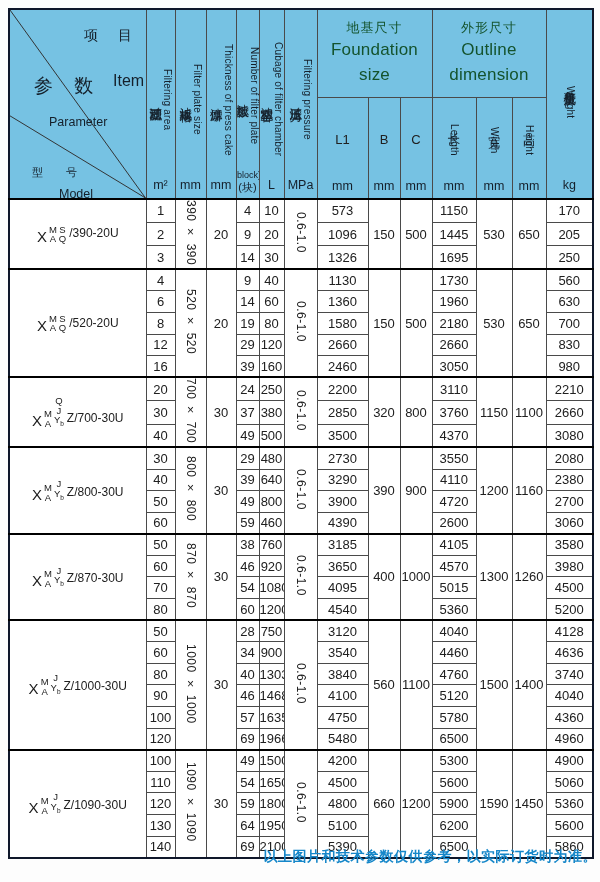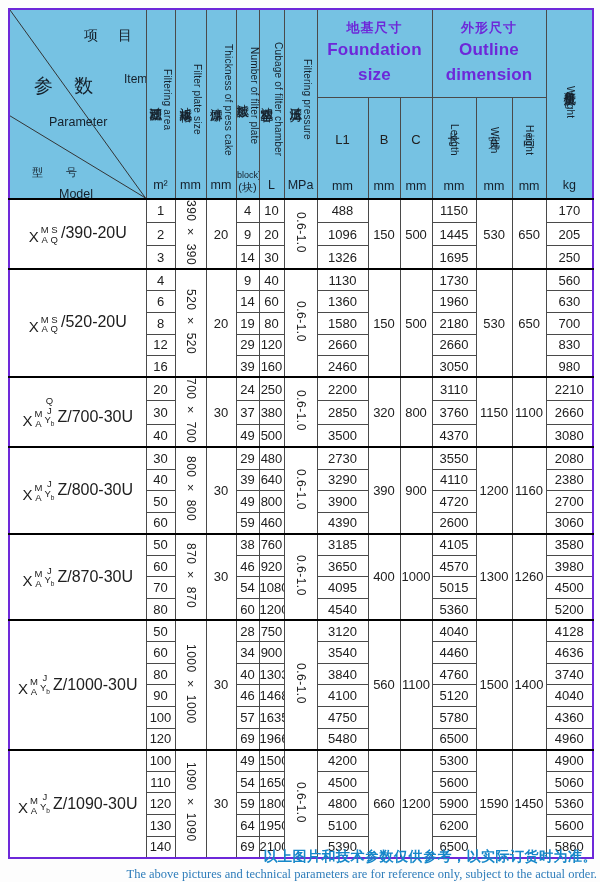--- a/index.html
+++ b/index.html
@@ -1,63 +1,63 @@
 <!DOCTYPE html>
 <html><head>
 <meta charset="utf-8">
 <style>
   * { margin:0; padding:0; box-sizing:border-box; }
   html,body { width:600px; background:#fdfdfd; font-family:"Liberation Sans","DejaVu Sans",sans-serif; }
   .page { position:relative; width:600px; height:882px; background:#fdfdfd; overflow:hidden; }
 
-  table.spec { position:absolute; left:8px; top:8px; width:584px; border-collapse:collapse; table-layout:fixed; border:2px solid #6d28d9; }
+  table.spec { position:absolute; left:8px; top:8px; width:584px; border-collapse:collapse; table-layout:fixed; border:2px solid #0f172a; }
   td { border:1px solid #4a4a4a; text-align:center; vertical-align:middle; color:#202020; overflow:hidden; }
 
   
   thead td { background:#76c2e3; }
   tr.h1 { height:88px; }
   tr.h2 { height:102px; }
   .hcell { height:184px; display:flex; flex-direction:column; align-items:center; justify-content:space-between; padding:7px 0 3px; }
   .hcell2 { height:98px; display:flex; flex-direction:column; align-items:center; justify-content:space-between; padding:0 0 3px; }
   .vtext { writing-mode:vertical-lr; flex:1; line-height:1.05; }
   .vtext .cn { display:block; font-size:12.5px; letter-spacing:1px; color:#15202b; }
   .vtext .en { display:block; font-size:10px; letter-spacing:0.2px; padding-top:1px; color:#15202b; }
   .vcenter { text-align:center; }
   .onecol .cn, .onecol .en { display:inline; }
   .unit { font-size:12.5px; line-height:1.1; color:#15202b; }
   .unit .u2 { display:block; font-size:9px; }
   .unit .u3 { display:block; font-size:11px; }
-  .ghead { font-size:13px; color:#6d28d9; line-height:1.45; letter-spacing:1px;font-weight:bold; }
+  .ghead { font-size:13px; color:#14532d; line-height:1.45; letter-spacing:1px; }
   .ghead .gen { font-size:17px; letter-spacing:0.2px; display:block; }
   .subm { flex:1; display:flex; align-items:center; justify-content:center; font-size:13px; }
 
   
   td.corner { position:relative; padding:0; }
   .corner svg { position:absolute; left:0; top:0; width:100%; height:100%; }
   .clab { position:absolute; color:#15202b; white-space:nowrap; }
   .c-item-cn   { left:74px;  top:17px;  font-size:14px; letter-spacing:8px; }
-  .c-item-en   { left:114px; top:62px;  font-size:12px; }
+  .c-item-en   { left:103px; top:62px;  font-size:16px; }
   .c-param-cn  { left:24px;  top:63px;  font-size:19px; letter-spacing:8px; }
   .c-param-en  { left:39px;  top:105px; font-size:12.5px; }
   .c-model-cn  { left:22px;  top:155px; font-size:11px; letter-spacing:10px; }
   .c-model-en  { left:49px;  top:177px; font-size:12.5px; }
 
   
   tbody tr { height:21.6px; }
   tbody td { font-size:13px; background:#fff; }
   tr.gtop td { border-top:2px solid #000; }
   td.vcell { padding:0; }
   .vrot { writing-mode:vertical-rl; display:inline-block; font-size:12px; letter-spacing:0.5px; line-height:1; }
 
   .model { display:flex; align-items:flex-end; justify-content:center; gap:2px; }
   .mx { font-size:15px; line-height:1; }
   .stack { display:flex; flex-direction:column; align-items:center; line-height:1; }
   .stack span { font-size:9.5px; line-height:9.5px; }
   .stack sub { font-size:6.5px; }
-  .msuffix { font-size:16px; line-height:1.1; margin-bottom:3px; padding-left:1px; }
+  .msuffix { font-size:12px; line-height:1.1; margin-bottom:3px; padding-left:1px; }
 
   
   .footer { position:absolute; left:8px; top:848px; width:589px; text-align:right; }
   .f-cn { font-size:14px; font-weight:bold; color:#1687c9; letter-spacing:0.5px;font-family:Liberation Serif, serif; }
   .f-en { font-family:"Liberation Serif","DejaVu Serif",serif; font-size:12.5px; color:#2d7cba; margin-top:1px; }
 </style>
 </head>
 <body>
 
 <div class="page">
@@ -232,21 +232,21 @@
               </div>
               <span class="msuffix">/390-20U</span>
             </div>
           </td>
           <td>1</td>
           <td class="vcell" rowspan="3"><span class="vrot">390 × 390</span></td>
           <td rowspan="3">20</td>
           <td>4</td>
           <td>10</td>
           <td class="vcell" rowspan="3"><span class="vrot">0.6-1.0</span></td>
-          <td>488</td>
+          <td>573</td>
           <td rowspan="3">150</td>
           <td rowspan="3">500</td>
           <td>1150</td>
           <td rowspan="3">530</td>
           <td rowspan="3">650</td>
           <td>170</td>
         </tr>
         <tr>
           <td>2</td>
           <td>9</td>
@@ -604,15 +604,14 @@
           <td>2100</td>
           <td>5390</td>
           <td>6500</td>
           <td>5860</td>
         </tr>
       </tbody>
   </table>
 
   <div class="footer">
     <div class="f-cn">以上图片和技术参数仅供参考，以实际订货时为准。</div>
-    <div class="f-en">The above pictures and technical parameters are for reference only, subject to the actual order.</div>
   </div>
 </div>
 
 </body></html>

